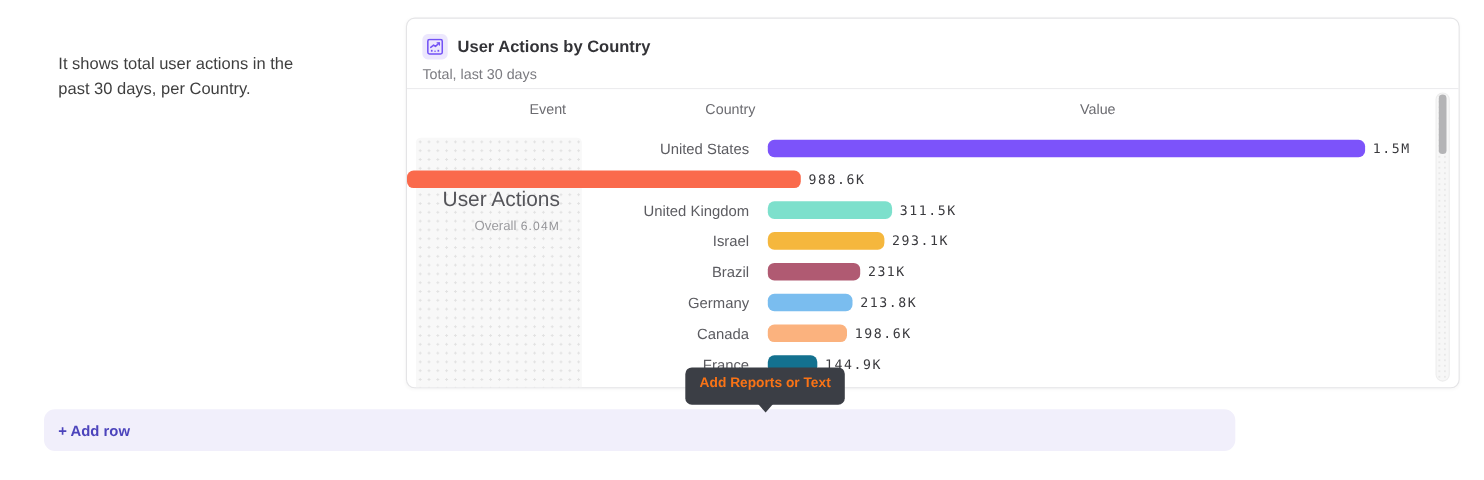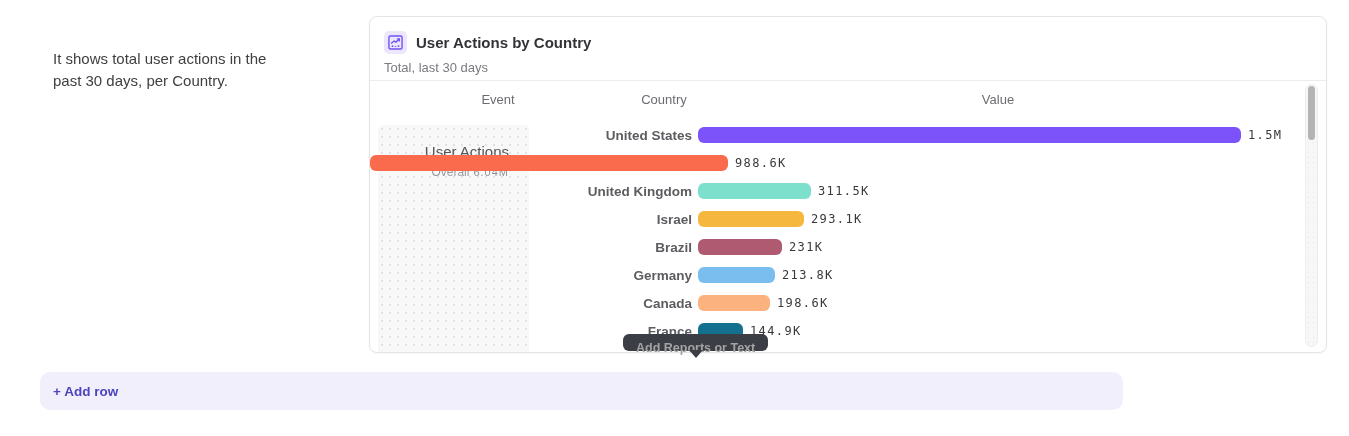--- a/index.html
+++ b/index.html
@@ -27,43 +27,43 @@
   .col-header { position: absolute; top: 11px; font-size: 13px; color: #6c6c71;
     transform: translateX(-50%); white-space: nowrap; }
   .col-event   { left: 128px; }
   .col-country { left: 294px; }
   .col-value   { left: 628px; }
 
   .event-cell { position: absolute; left: 8px; top: 44px; width: 151px; height: 240px;
     background-color: #f8f8f8; border-radius: 5px;
     background-image: radial-gradient(#e2e2e2 1px, transparent 1.2px);
     background-size: 8px 8px; text-align: right; padding: 18px 20px 0 0; }
-  .event-name { font-size: 15px; color: #55555a; }
+  .event-name { font-size: 19px; color: #55555a; margin-top: 28px; }
   .event-overall { margin-top: 5px; font-size: 12px; color: #9b9b9f; }
   .event-total { font-family: Liberation Sans, sans-serif; font-size: 11px;
     letter-spacing: 1px; color: #929296; margin-left: 4px; }
 
   .chart-rows { position: absolute; left: 0; top: 40px; right: 20px; }
   .crow { height: 28px; display: flex; align-items: center; }
-  .clabel { width: 328px; padding-right: 6px; text-align: right; flex: 0 0 auto;
-    font-size: 13.5px; color: #5c5c61; white-space: nowrap; overflow: hidden; font-weight: bold; }
+  .clabel { width: 328px; padding-right: 17px; text-align: right; flex: 0 0 auto;
+    font-size: 13.5px; color: #5c5c61; white-space: nowrap; overflow: hidden; }
   .cbar { height: 16px; border-radius: 6px; flex: 0 0 auto; }
   .cval { margin-left: 7px; font-family: "DejaVu Sans Mono", monospace;
     font-size: 12px; letter-spacing: 1.4px; color: #39393d; white-space: nowrap; }
 
   
   .vscroll { position: absolute; right: 8px; top: 3px; width: 13px; height: 263px;
     background-color: #f7f7f7; border: 1px solid #ededed; border-radius: 7px;
     background-image: radial-gradient(#e8e8e8 0.8px, transparent 1px); background-size: 5px 5px; }
   .vscroll-thumb { position: absolute; top: 1px; left: 2px; width: 7px; height: 54px;
     background: #b4b4b6; border-radius: 4px; }
 
   
-  .tooltip { position: absolute; left: 623px; top: 334px; height: 17px; line-height: 29px;
-    background: #3b3e45; color: #a3a3a3; font-size: 12.5px; font-weight: bold;
+  .tooltip { position: absolute; left: 623px; top: 334px; height: 34px; line-height: 29px;
+    background: #3b3e45; color: #f97316; font-size: 12.5px; font-weight: bold;
     padding: 0 13px; border-radius: 6px; white-space: nowrap; z-index: 5; }
   .tooltip::after { content: ""; position: absolute; left: 50%; bottom: -7px;
     transform: translateX(-50%); border-left: 7px solid transparent;
     border-right: 7px solid transparent; border-top: 8px solid #3b3e45; }
 
   
   .add-row { position: absolute; left: 40px; top: 372px; width: 1083px; height: 38px;
     background: #f1effb; border-radius: 10px; display: flex; align-items: center;
     padding: 0 13px; cursor: pointer; }
   .add-row-label { font-size: 13.5px; font-weight: bold; color: #4c44bc; }

